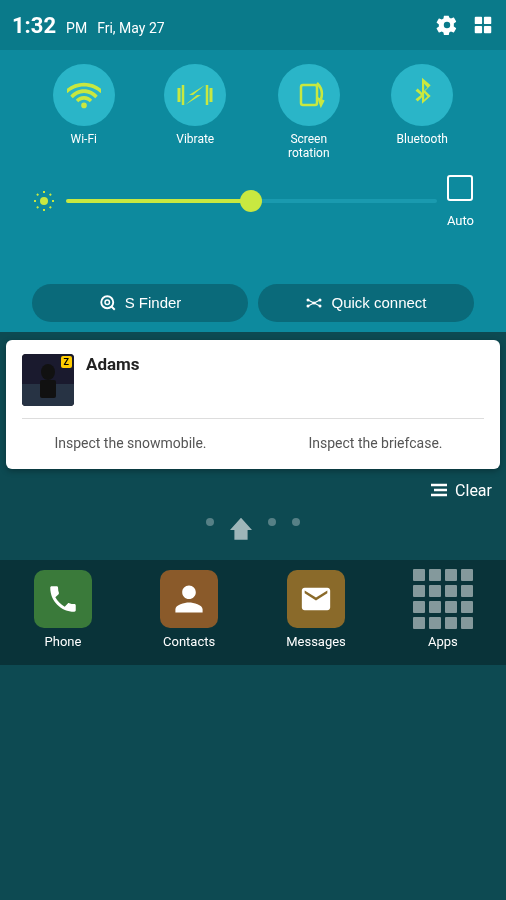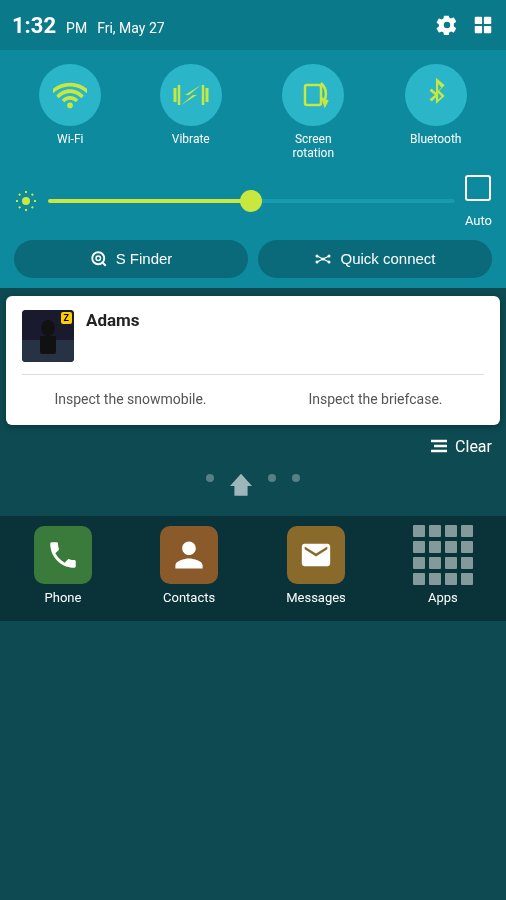--- a/index.html
+++ b/index.html
@@ -37,21 +37,21 @@
       align-items: center;
     }
     .status-icon {
       color: white;
       font-size: 18px;
     }
 
     
     .quick-settings {
       background: #0d8a9e;
-      padding: 14px 10px 10px;
+      padding: 14px 28px 10px;
     }
 
     .quick-tiles {
       display: flex;
       justify-content: space-around;
       margin-bottom: 14px;
     }
 
     .tile {
       display: flex;
@@ -141,20 +141,21 @@
       flex: 1;
       background: #0a6a7a;
       border-radius: 24px;
       padding: 10px 14px;
       display: flex;
       align-items: center;
       justify-content: center;
       gap: 8px;
       cursor: pointer;
       border: none;
+      margin-top: 44px;
     }
     .qbtn-text {
       color: white;
       font-size: 15px;
     }
     .qbtn-icon {
       color: white;
       font-size: 16px;
     }
 

